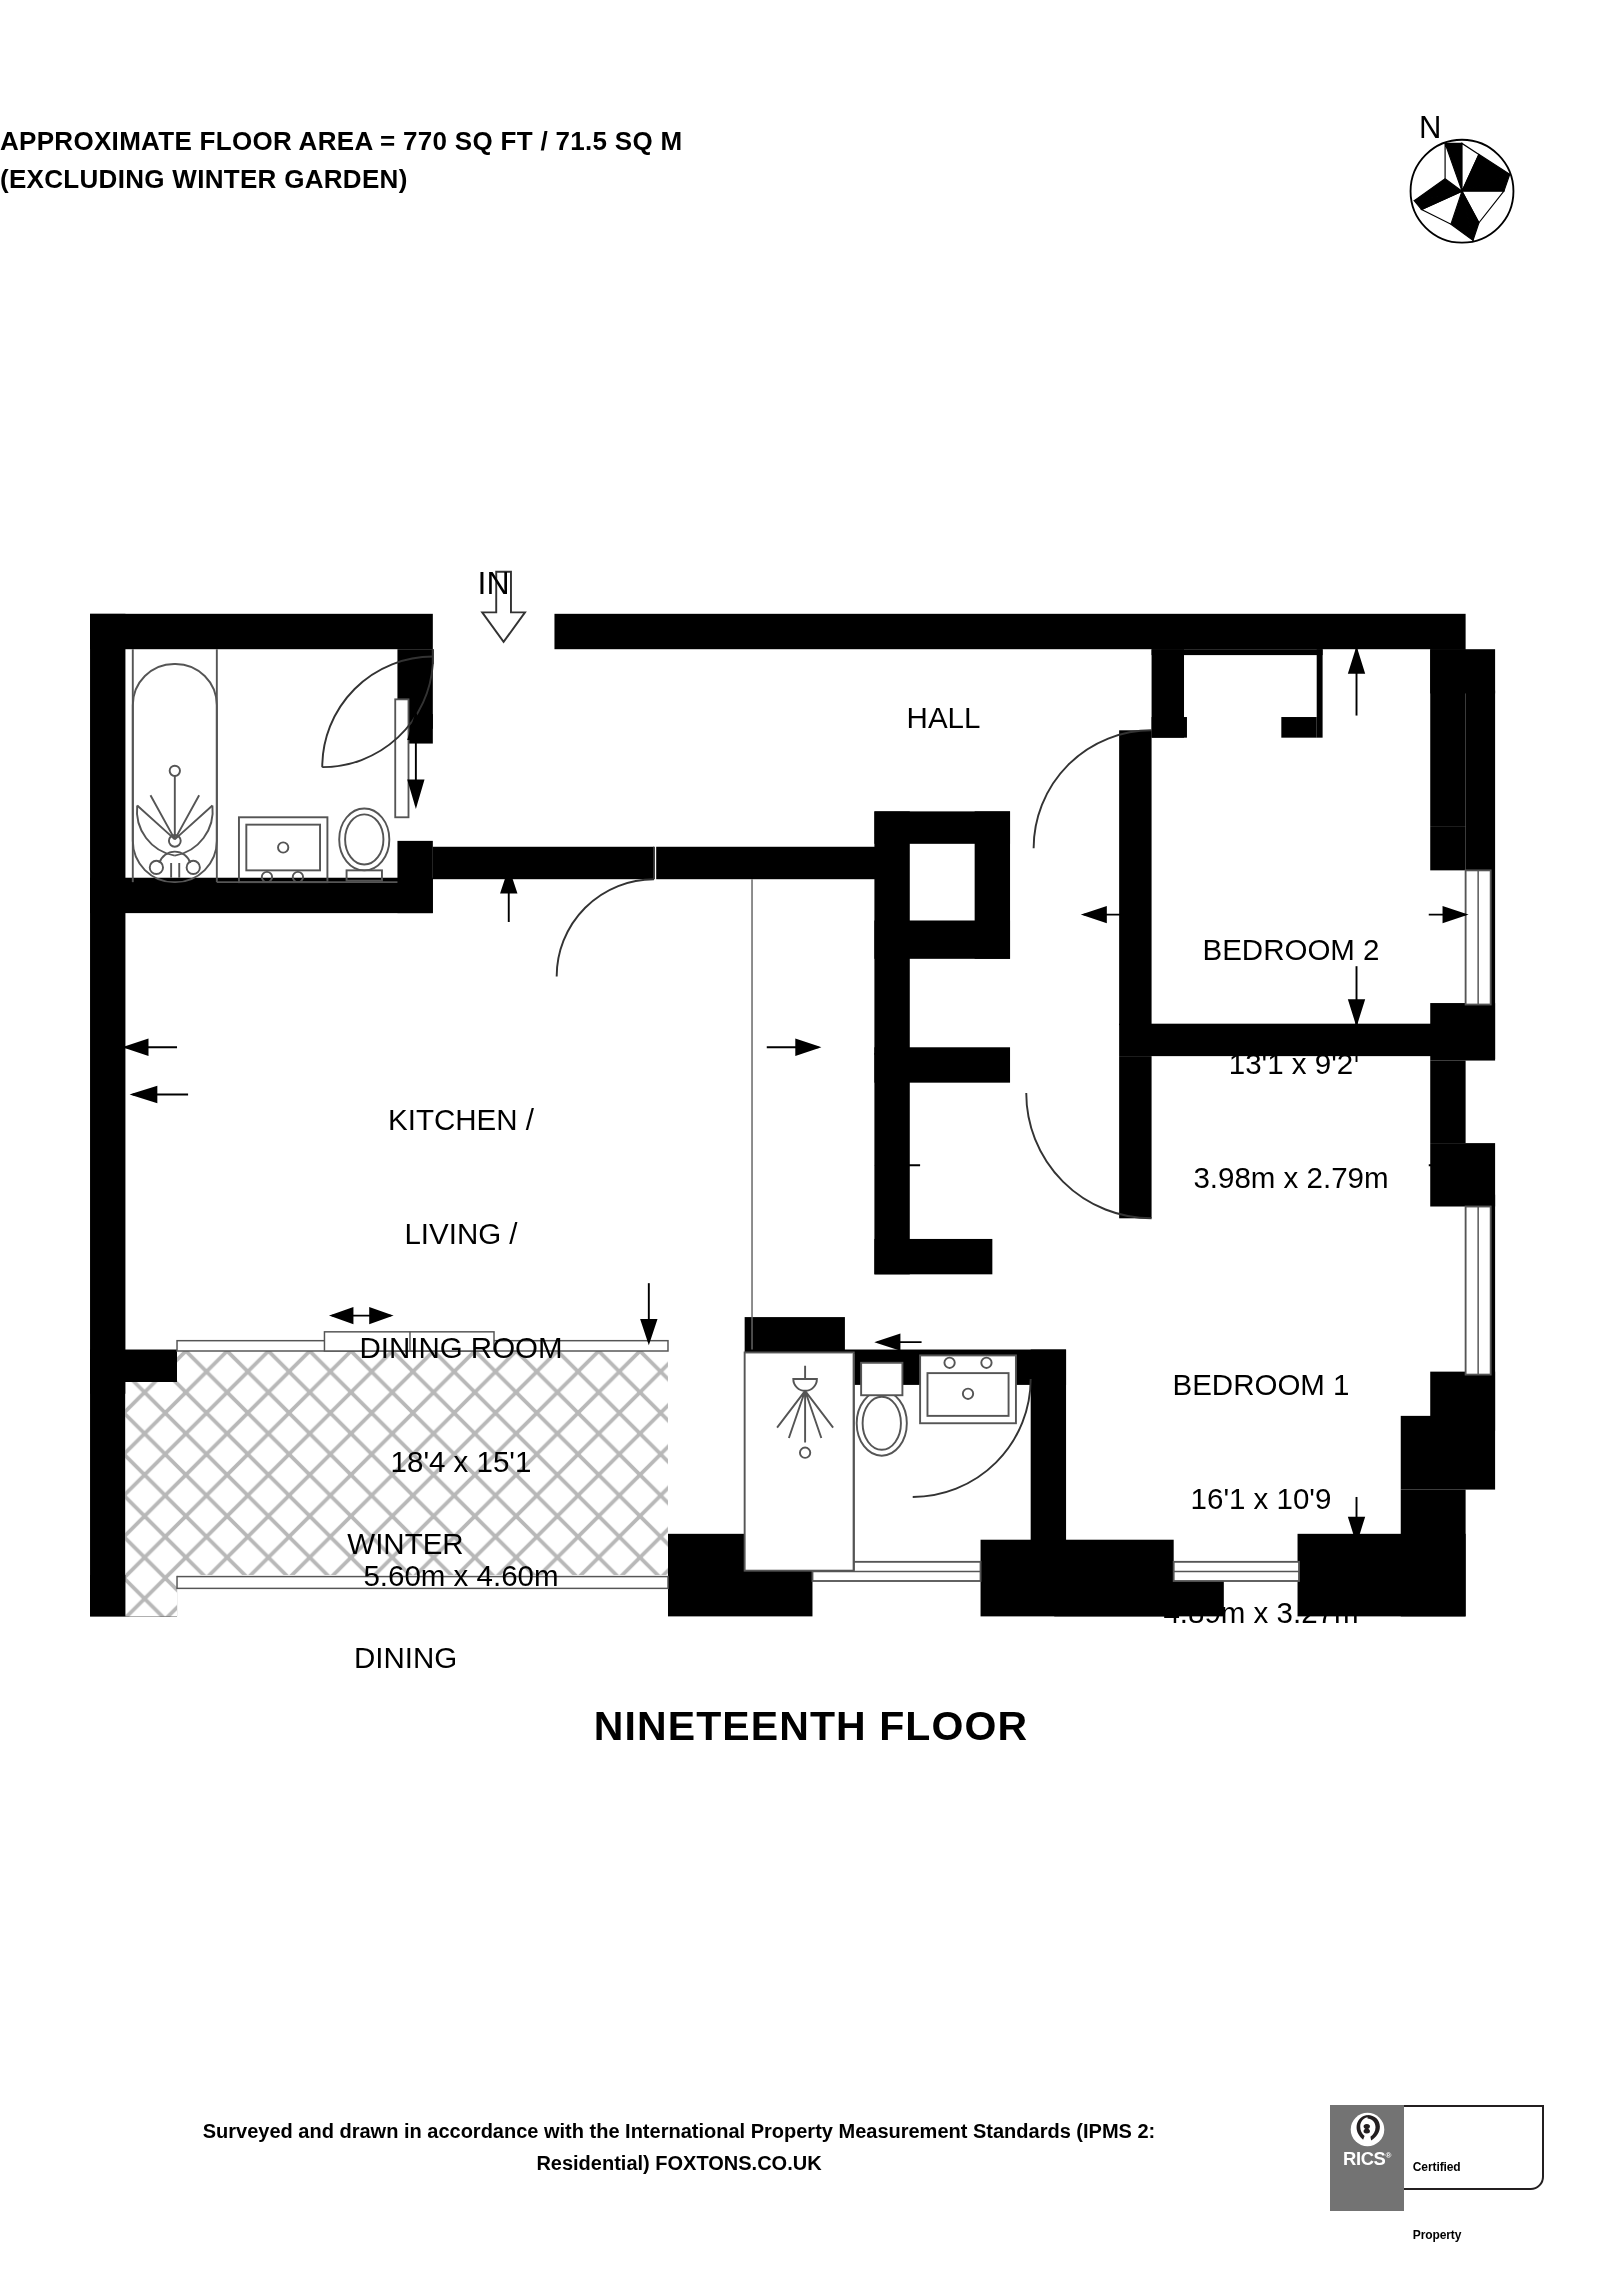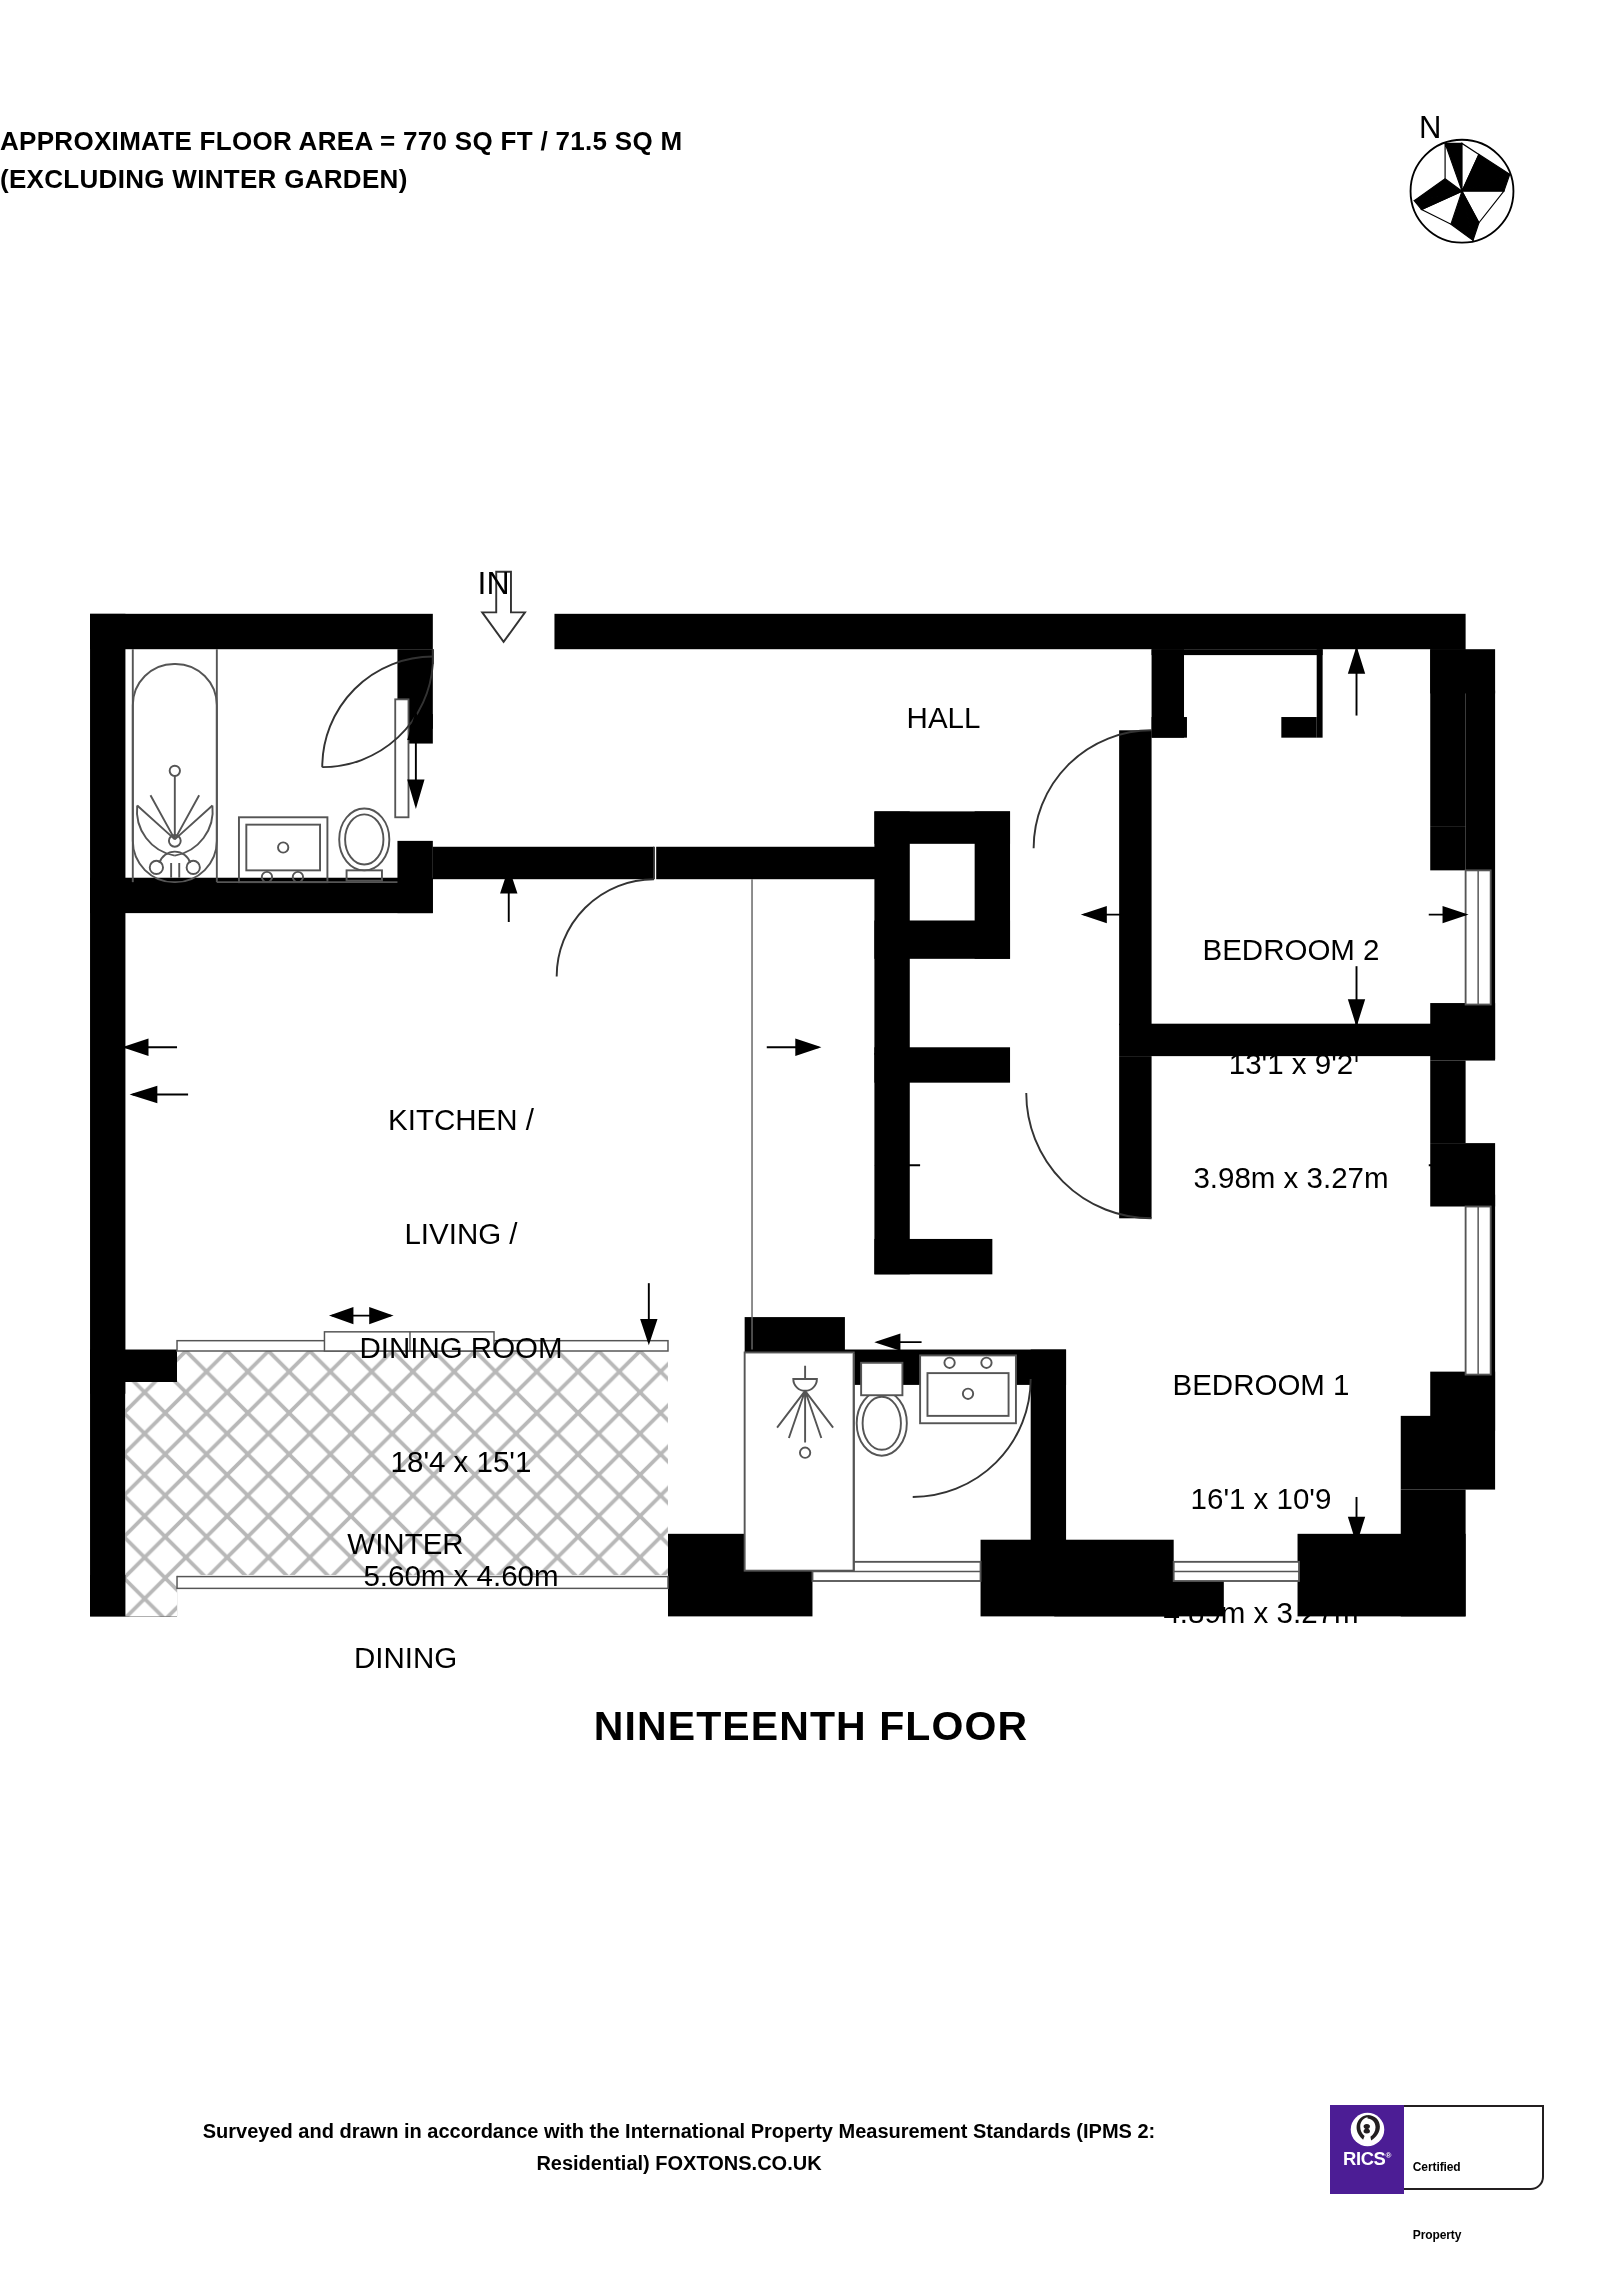--- a/index.html
+++ b/index.html
@@ -110,22 +110,22 @@
   #rics-badge {
     position: absolute;
     left: 1330px;
     top: 2105px;
     width: 214px;
     height: 85px;
     display: flex;
   }
   #rics-mark-box {
     width: 74px;
-    height: 89px;
-    background: #4c1d95;
+    height: 106px;
+    background: #737373;
     position: relative;
     display: flex;
     flex-direction: column;
     align-items: center;
     justify-content: flex-start;
     overflow: hidden;
   }
   #rics-lion-icon {
     margin-top: 6.6px;
   }
@@ -415,21 +415,21 @@
   <div>KITCHEN /</div>
   <div>LIVING /</div>
   <div>DINING ROOM</div>
   <div>18'4 x 15'1</div>
   <div>5.60m x 4.60m</div>
 </div>
 
 <div class="plan-label" id="label-bedroom2">
   <div>BEDROOM 2</div>
   <div>13'1 x 9'2</div>
-  <div>3.98m x 3.27m</div>
+  <div>3.98m x 2.79m</div>
 </div>
 
 <div class="plan-label" id="label-bedroom1">
   <div>BEDROOM 1</div>
   <div>16'1 x 10'9</div>
   <div>4.89m x 3.27m</div>
 </div>
 
 <div class="plan-label" id="label-winter-garden">
   <div>WINTER</div>

